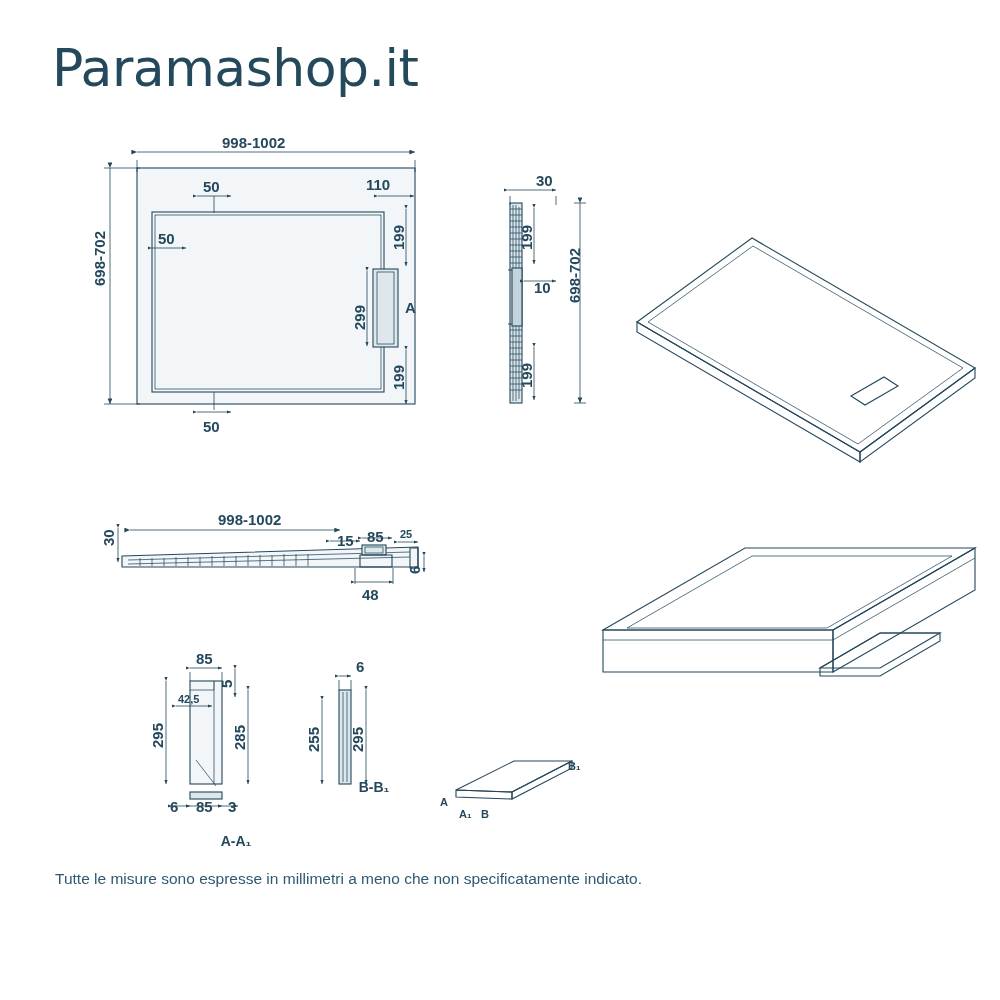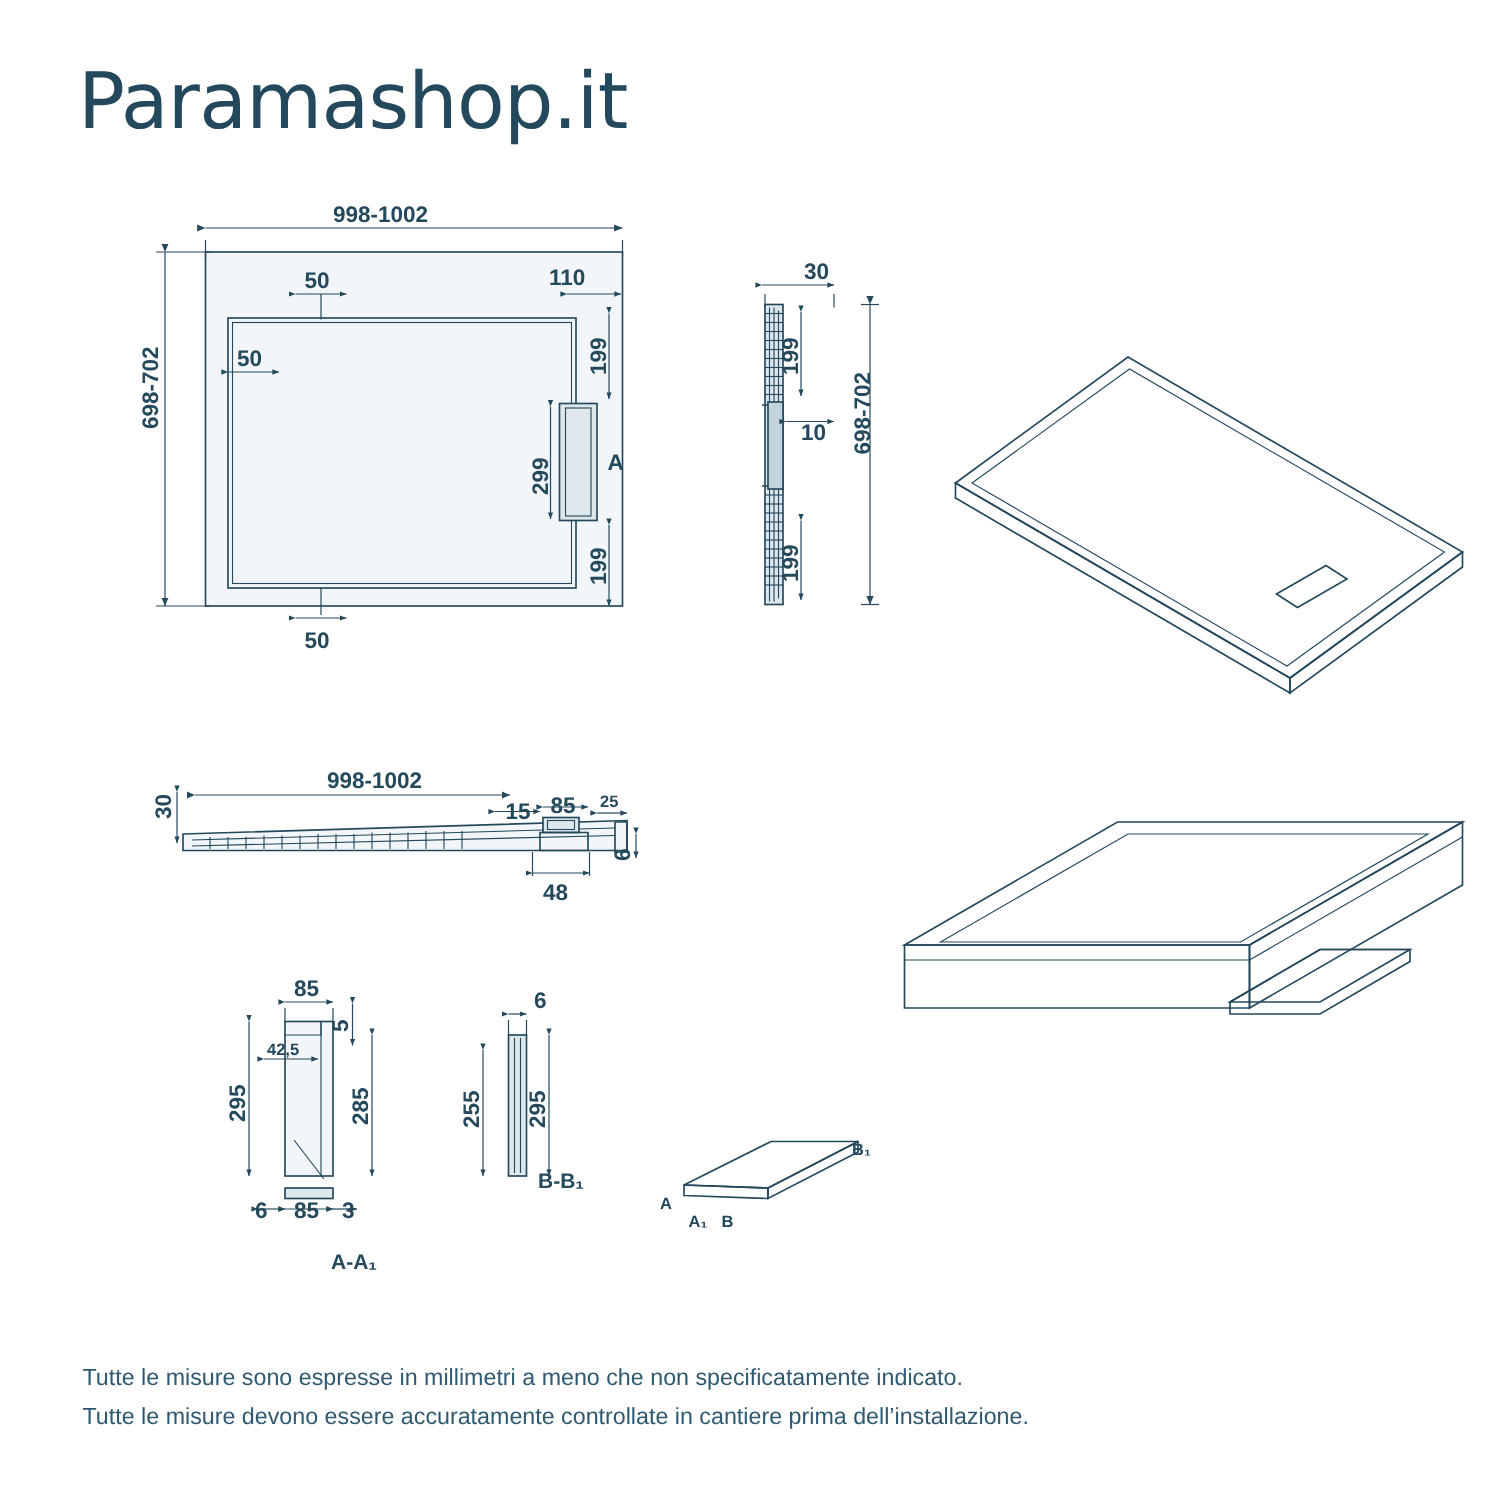--- a/index.html
+++ b/index.html
@@ -27,21 +27,21 @@
     top: 38px;
     font-size: 52px;
     font-weight: normal;
     letter-spacing: -0.5px;
     color: #24485c;
     font-family: "DejaVu Sans", sans-serif;
   }
   .footer {
     position: absolute;
     left: 55px;
-    top: 906px;
+    top: 866px;
     width: 900px;
     font-size: 15.5px;
     line-height: 26px;
     color: #2e5970;
     font-family: "Liberation Sans", sans-serif;
   }
   .footer div { white-space: nowrap; }
 
   svg { position: absolute; left: 0; top: 0; }
   .ln   { stroke: #24485c; stroke-width: 1.1; fill: none; }
@@ -341,16 +341,15 @@
       <path class="ln" fill="#d6e3e9" d="M833,630 L975,548 L975,590 L833,672 Z"></path>
       <path class="lnT" d="M833,640 L975,558"></path>
 
       <path class="ln" fill="#cddce3" d="M833,672 L880,645 L940,645 L940,633 L880,668 L833,690 Z" opacity="0.0"></path>
       <path class="ln" fill="#ccdbe2" d="M820,668 L880,633 L940,633 L940,641 L880,676 L820,676 Z"></path>
     </g>
   </svg>
 
   <div class="footer">
     <div>Tutte le misure sono espresse in millimetri a meno che non specificatamente indicato.</div>
-    <div>Tutte le misure devono essere accuratamente controllate in cantiere prima dell’installazione.</div>
   </div>
 
 </div>
 
 </body></html>

